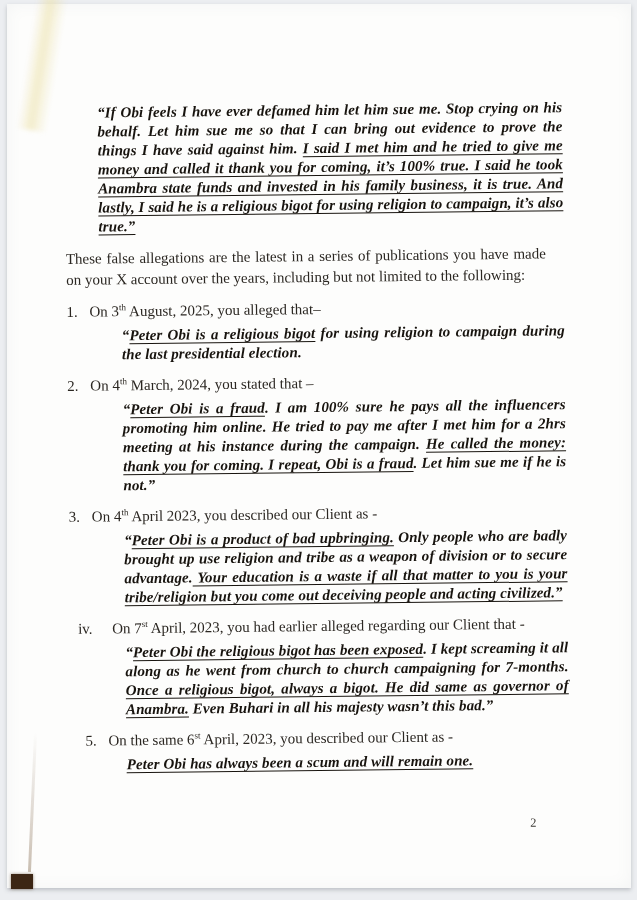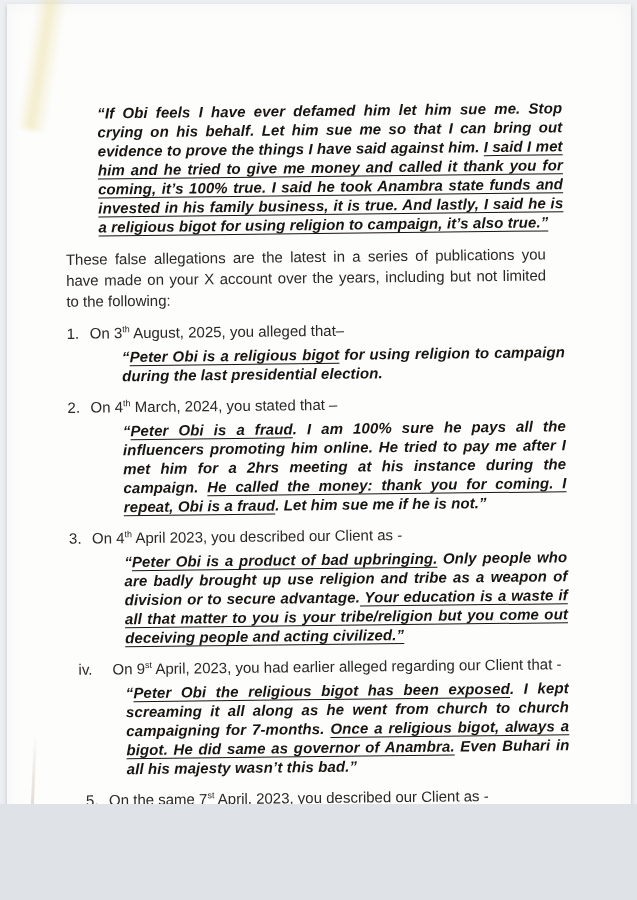--- a/index.html
+++ b/index.html
@@ -1,17 +1,17 @@
 <!DOCTYPE html>
 <html><head>
 <meta charset="utf-8">
 <style>
   html,body{margin:0;padding:0;background:#dfe2e6;}
-  .photo{position:relative;width:637px;height:804px;background:#eceef1;overflow:hidden;
-         font-family:Liberation Sans, sans-serif;}
+  .photo{position:relative;width:637px;height:900px;background:#eceef1;overflow:hidden;
+         font-family:Liberation Serif, serif;}
   .paper{position:absolute;left:7px;top:4px;width:624px;height:884px;background:#fdfdfc;
          box-shadow:0 2px 4px rgba(70,75,85,.28), inset 0 0 16px rgba(120,125,135,.07);}
   .crease{position:absolute;left:20px;top:-8px;width:30px;height:135px;pointer-events:none;
           background:linear-gradient(to right, rgba(235,224,170,0), rgba(236,226,172,.6) 45%, rgba(236,226,172,0));
           transform:rotate(9deg);filter:blur(2px);}
   .fold-line{position:absolute;left:24px;bottom:16px;width:3px;height:140px;
           background:linear-gradient(to top, rgba(150,128,105,.5), rgba(200,195,185,0));
           transform:rotate(2.5deg);filter:blur(.5px);}
   .corner-mark{position:absolute;left:4px;bottom:-1px;width:22px;height:15px;background:#3c2614;
           box-shadow:0 0 3px rgba(70,45,20,.55);}
@@ -67,29 +67,29 @@
           <div class="ihead">
             <span class="marker">3.</span>
             <span class="htext"><span>On 4</span><sup>th</sup><span> April 2023, you described our Client as -</span></span>
           </div>
           <div class="bq iquote"><span>“</span><span class="u">Peter Obi is a product of bad upbringing.</span><span> Only people who are badly brought up use religion and tribe as a weapon of division or to secure advantage.</span><span class="u"> Your education is a waste if all that matter to you is your tribe/religion but you come out deceiving people and acting civilized.”</span></div>
         </div>
 
         <div class="item item-iv">
           <div class="ihead">
             <span class="marker">iv.</span>
-            <span class="htext"><span>On 9</span><sup>st</sup><span> April, 2023, you had earlier alleged regarding our Client that -</span></span>
+            <span class="htext"><span>On 7</span><sup>st</sup><span> April, 2023, you had earlier alleged regarding our Client that -</span></span>
           </div>
           <div class="bq iquote"><span>“</span><span class="u">Peter Obi the religious bigot has been exposed</span><span>. I kept screaming it all along as he went from church to church campaigning for 7-months. </span><span class="u">Once a religious bigot, always a bigot. He did same as governor of Anambra.</span><span> Even Buhari in all his majesty wasn’t this bad.”</span></div>
         </div>
 
         <div class="item item-5">
           <div class="ihead">
             <span class="marker">5.</span>
-            <span class="htext"><span>On the same 7</span><sup>st</sup><span> April, 2023, you described our Client as -</span></span>
+            <span class="htext"><span>On the same 6</span><sup>st</sup><span> April, 2023, you described our Client as -</span></span>
           </div>
           <div class="bq iquote"><span class="u">Peter Obi has always been a scum and will remain one.</span></div>
         </div>
 
       </div>
       <div class="pageno">2</div>
     </div>
   </div>
 </div>
 

